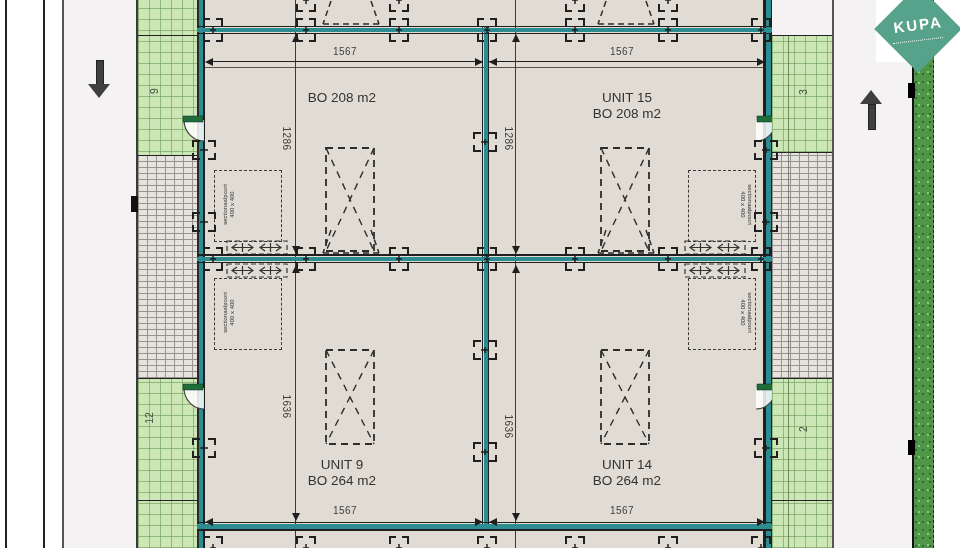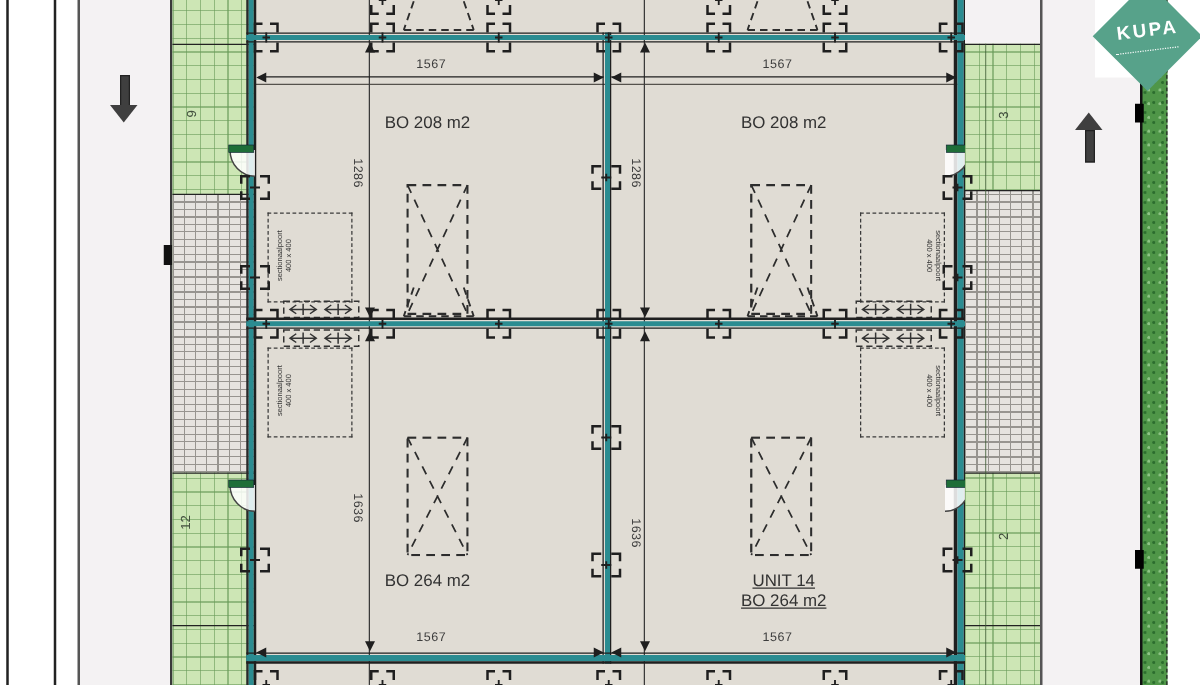--- a/index.html
+++ b/index.html
@@ -176,26 +176,28 @@
   <div class="a teal" style="left:197px;top:256.5px;width:575px;height:4.5px;"></div>
   <div class="a wline" style="left:197px;top:261.8px;width:575px;height:1.4px;"></div>
   <div class="a wline" style="left:197px;top:521.5px;width:575px;height:1.8px;"></div>
   <div class="a teal" style="left:197px;top:524px;width:575px;height:4.5px;"></div>
   <div class="a wline" style="left:197px;top:529.3px;width:575px;height:1.4px;"></div>
 
   <div class="a unitlbl" style="left:272px;top:90px;">
     <div>BO 208 m2</div>
   </div>
   <div class="a unitlbl" style="left:557px;top:90px;">
+    <div>UNIT 15</div>
     <div>BO 208 m2</div>
   </div>
   <div class="a unitlbl" style="left:272px;top:457px;">
+    <div>UNIT 9</div>
     <div>BO 264 m2</div>
   </div>
-  <div class="a unitlbl" style="left:557px;top:457px;text-decoration:underline;">
+  <div class="a unitlbl" style="left:557px;top:457px;">
     <div>UNIT 14</div>
     <div>BO 264 m2</div>
   </div>
 
   <div class="a dimtxt" style="left:305px;top:46px;width:80px;">1567</div>
   <div class="a dimtxt" style="left:582px;top:46px;width:80px;">1567</div>
   <div class="a" style="left:207px;top:61px;width:276px;height:1px;background:#1f1f1f;"></div>
   <div class="a" style="left:489px;top:61px;width:276px;height:1px;background:#1f1f1f;"></div>
   <div class="a arrL" style="left:205px;top:57.5px;"></div>
   <div class="a arrR" style="left:475px;top:57.5px;"></div>

